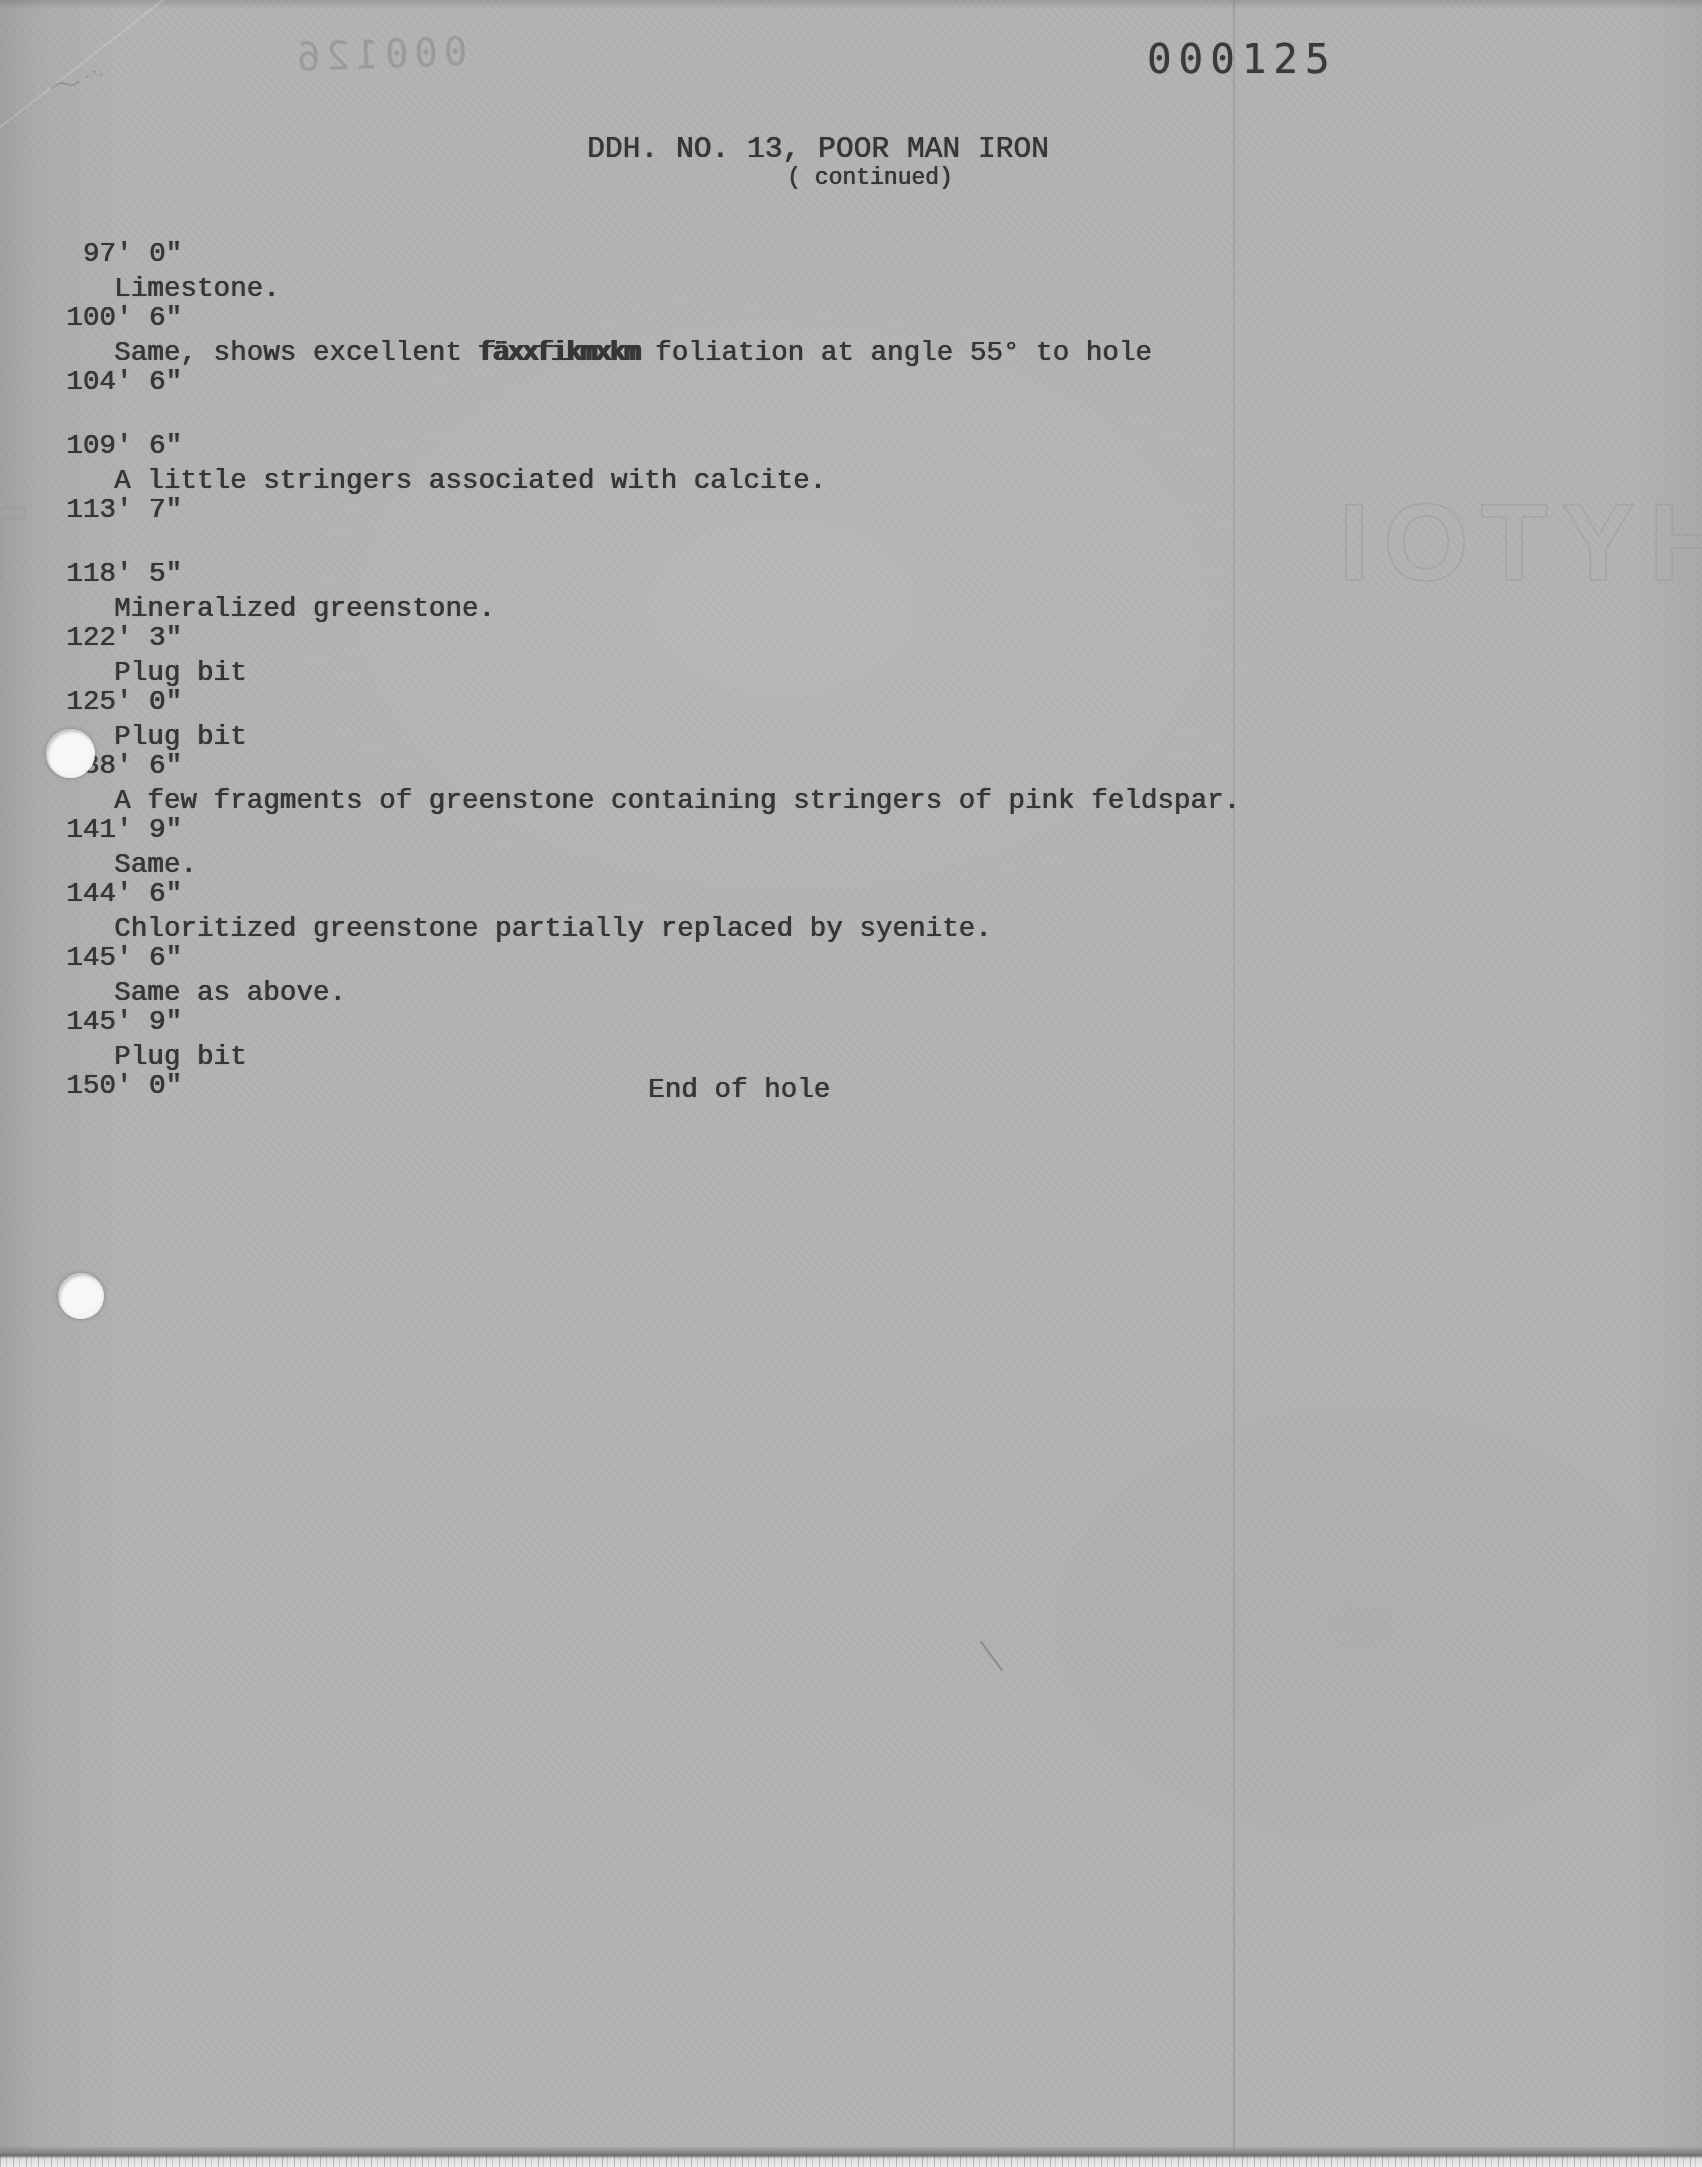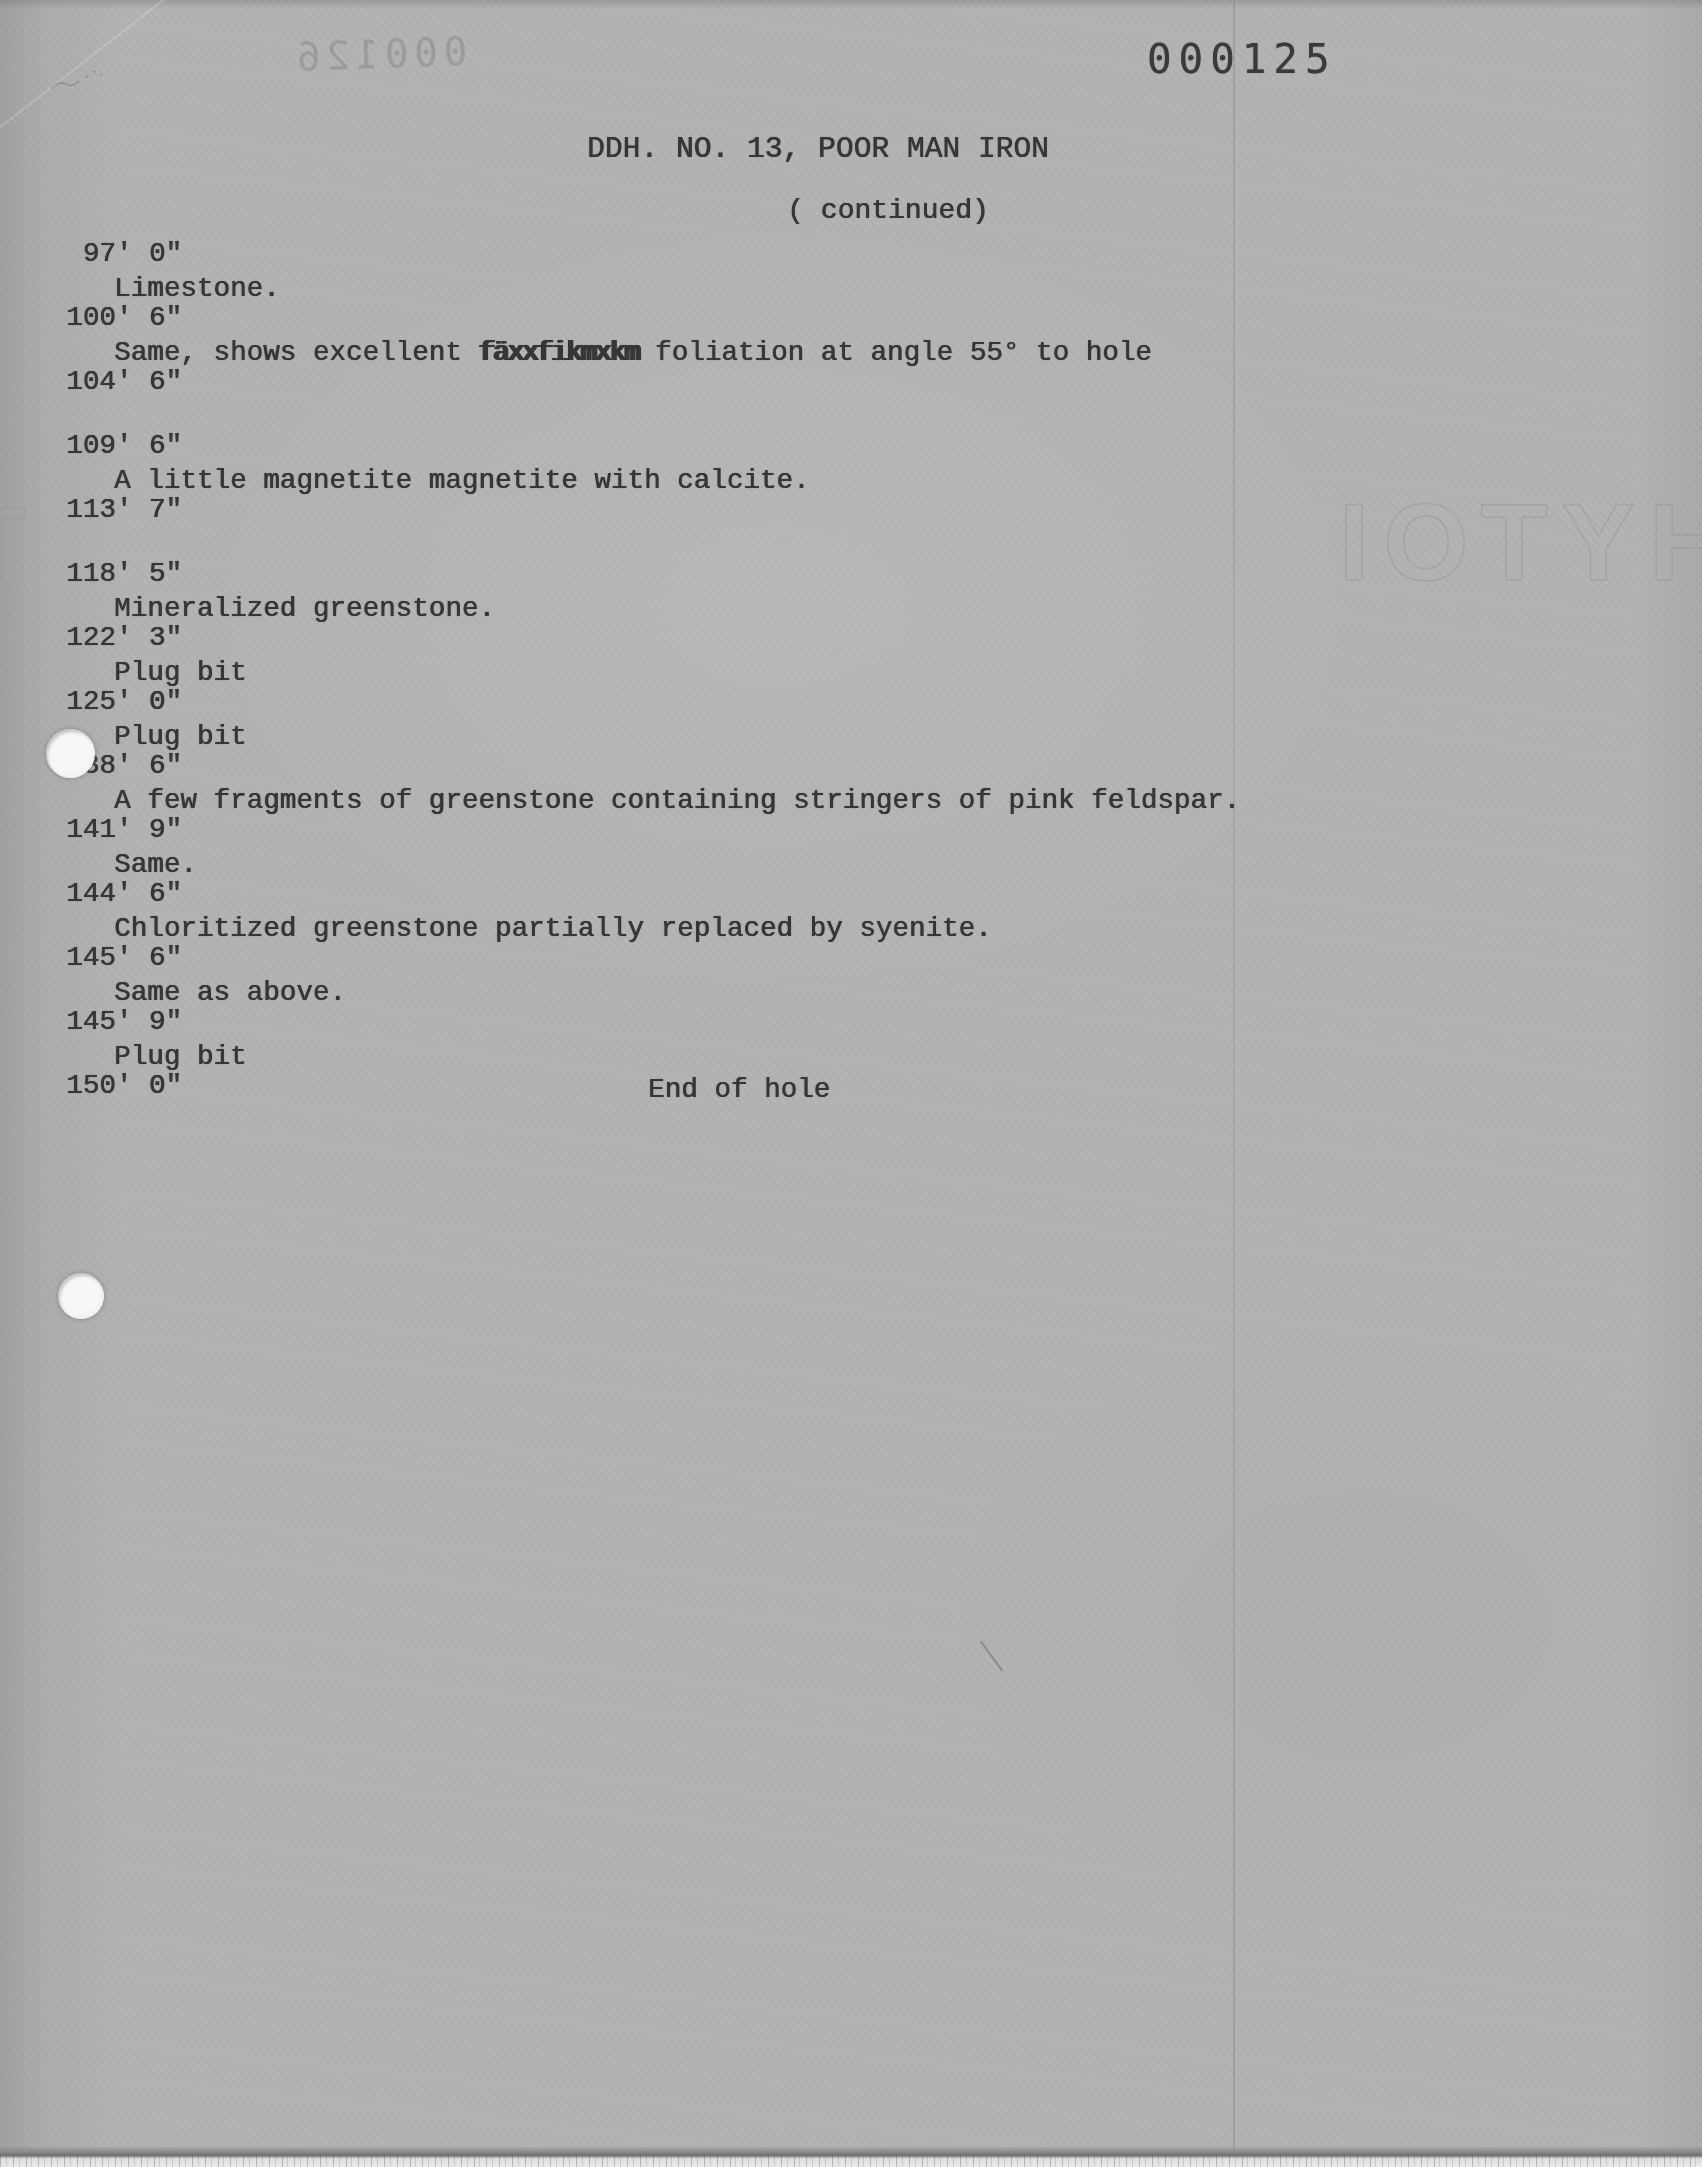--- a/index.html
+++ b/index.html
@@ -48,21 +48,21 @@
   }
   #ghost-text-edge{
     position:absolute;left:-37px;top:485px;
     font-family:"Liberation Sans",sans-serif;
     font-weight:bold;font-size:102px;
     color:transparent;
     -webkit-text-stroke:1.5px rgba(146,149,144,0.40);
     transform:scaleX(-1);
   }
   #title{position:absolute;left:587px;top:132px;font-size:29.6px;}
-  #subtitle{position:absolute;left:787px;top:165px;font-size:28px;margin-top:30px;}
+  #subtitle{position:absolute;left:787px;top:165px;font-size:23px;}
   #log{position:absolute;left:0;top:240px;width:1702px;}
   .entry{height:64px;}
   .entry.last{height:28px;position:relative;}
   .depth{
     width:182px;text-align:right;
     height:28px;line-height:28px;font-size:27.6px;
   }
   .desc{
     margin-left:114px;margin-top:7px;
     height:28px;line-height:28px;font-size:27.6px;
@@ -135,21 +135,21 @@
       <div class="depth type">100' 6"</div>
       <div class="desc type"><span>Same, shows excellent </span><span class="overstruck">fäxxfikmxkm</span><span> foliation at angle 55° to hole</span></div>
     </div>
 
     <div class="entry">
       <div class="depth type">104' 6"</div>
     </div>
 
     <div class="entry">
       <div class="depth type">109' 6"</div>
-      <div class="desc type">A little magnetite magnetite with calcite.</div>
+      <div class="desc type">A little stringers associated with calcite.</div>
     </div>
 
     <div class="entry">
       <div class="depth type">113' 7"</div>
     </div>
 
     <div class="entry">
       <div class="depth type">118' 5"</div>
       <div class="desc type">Mineralized greenstone.</div>
     </div>

